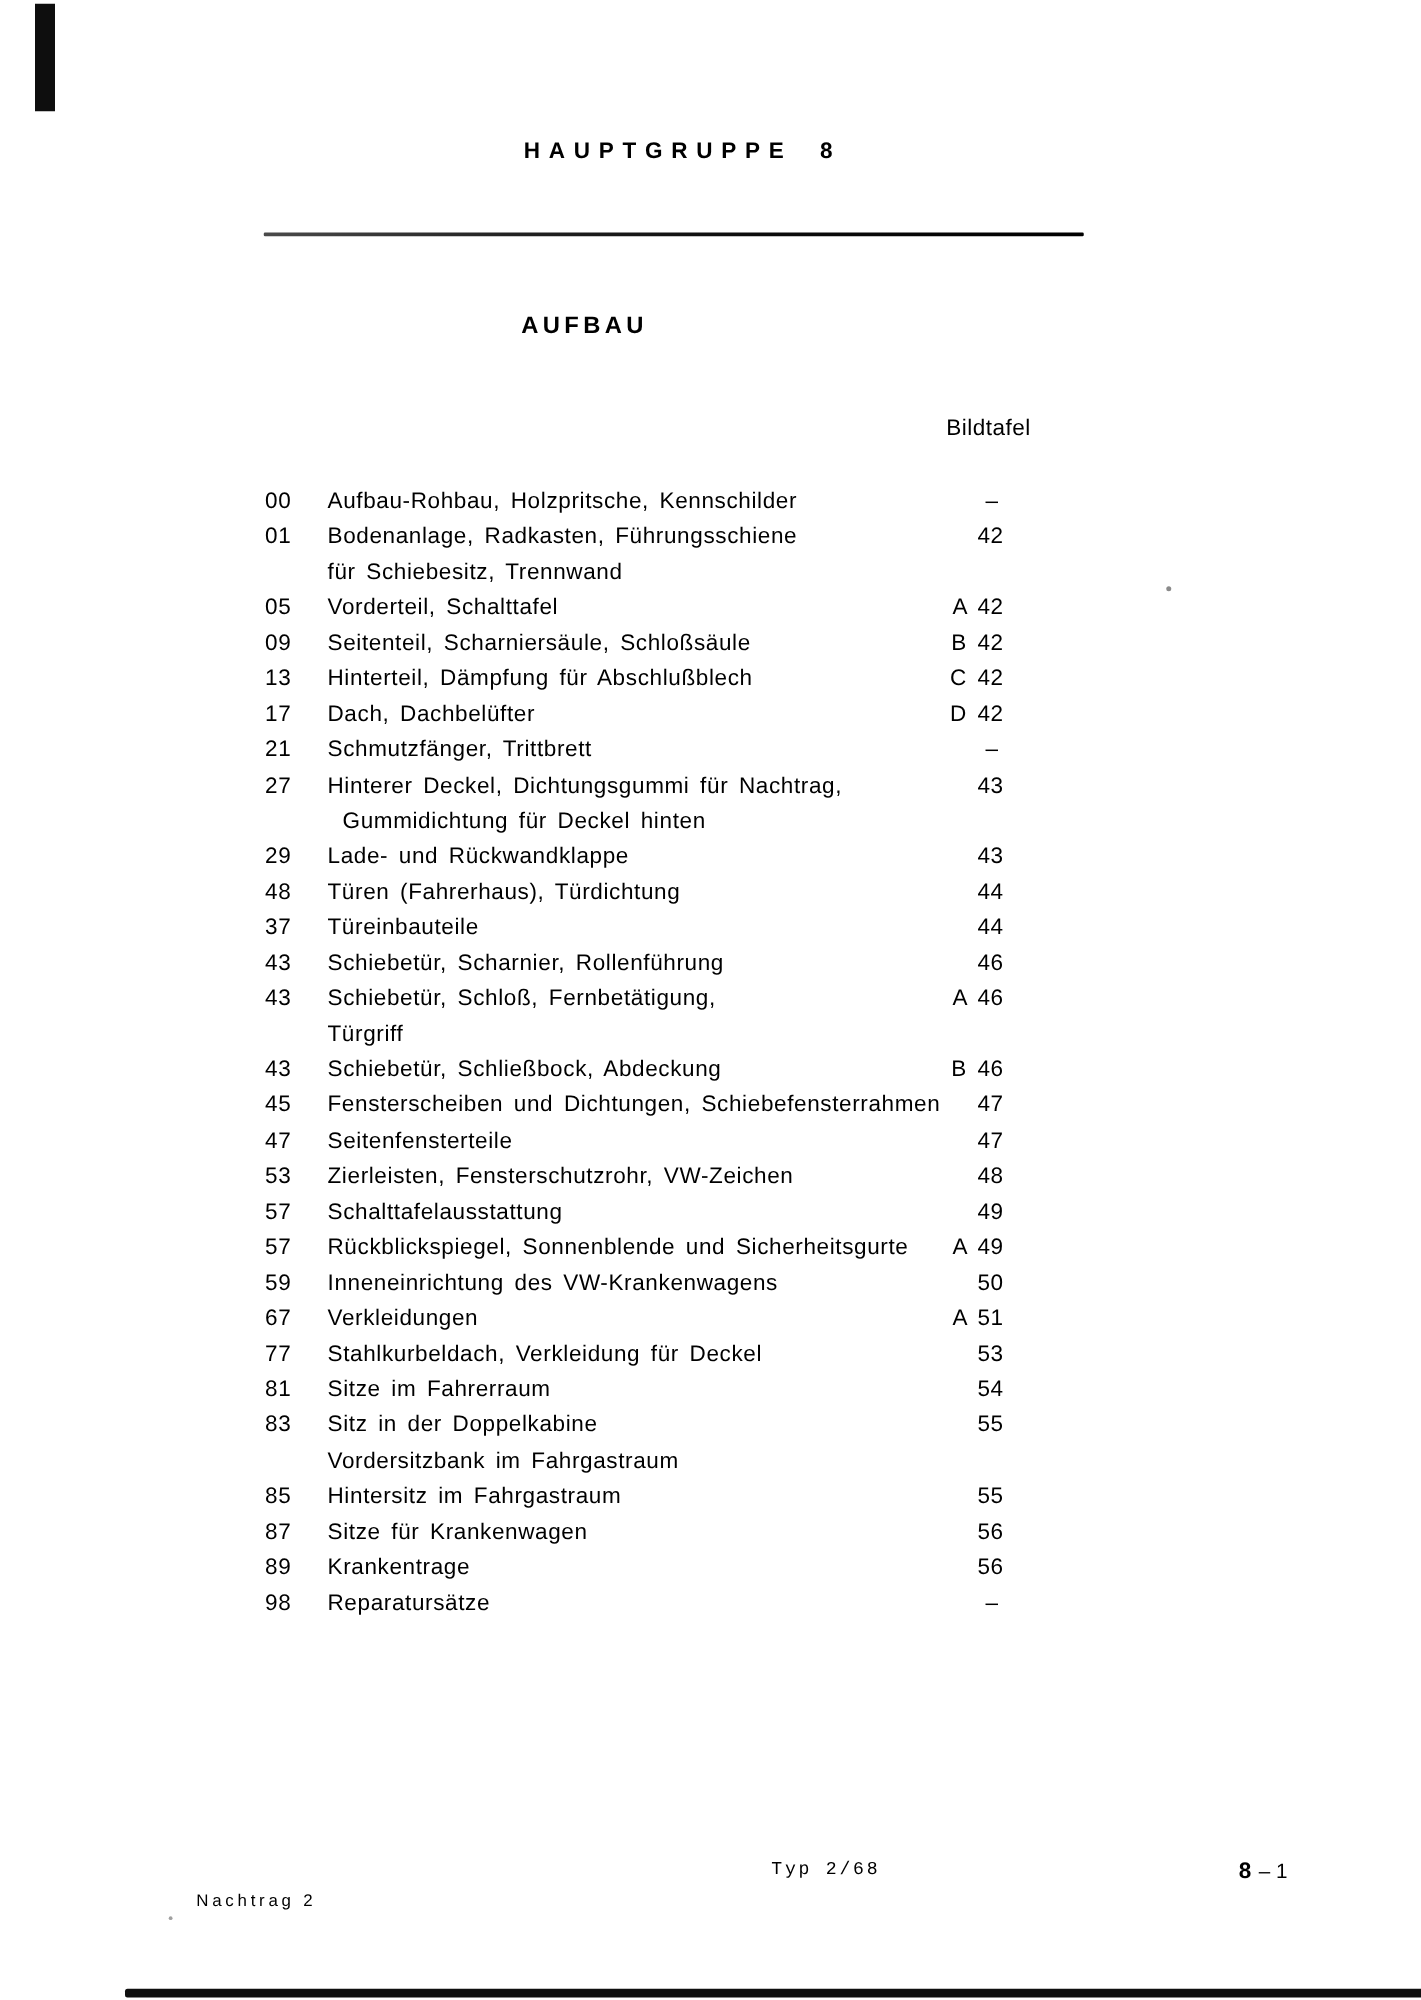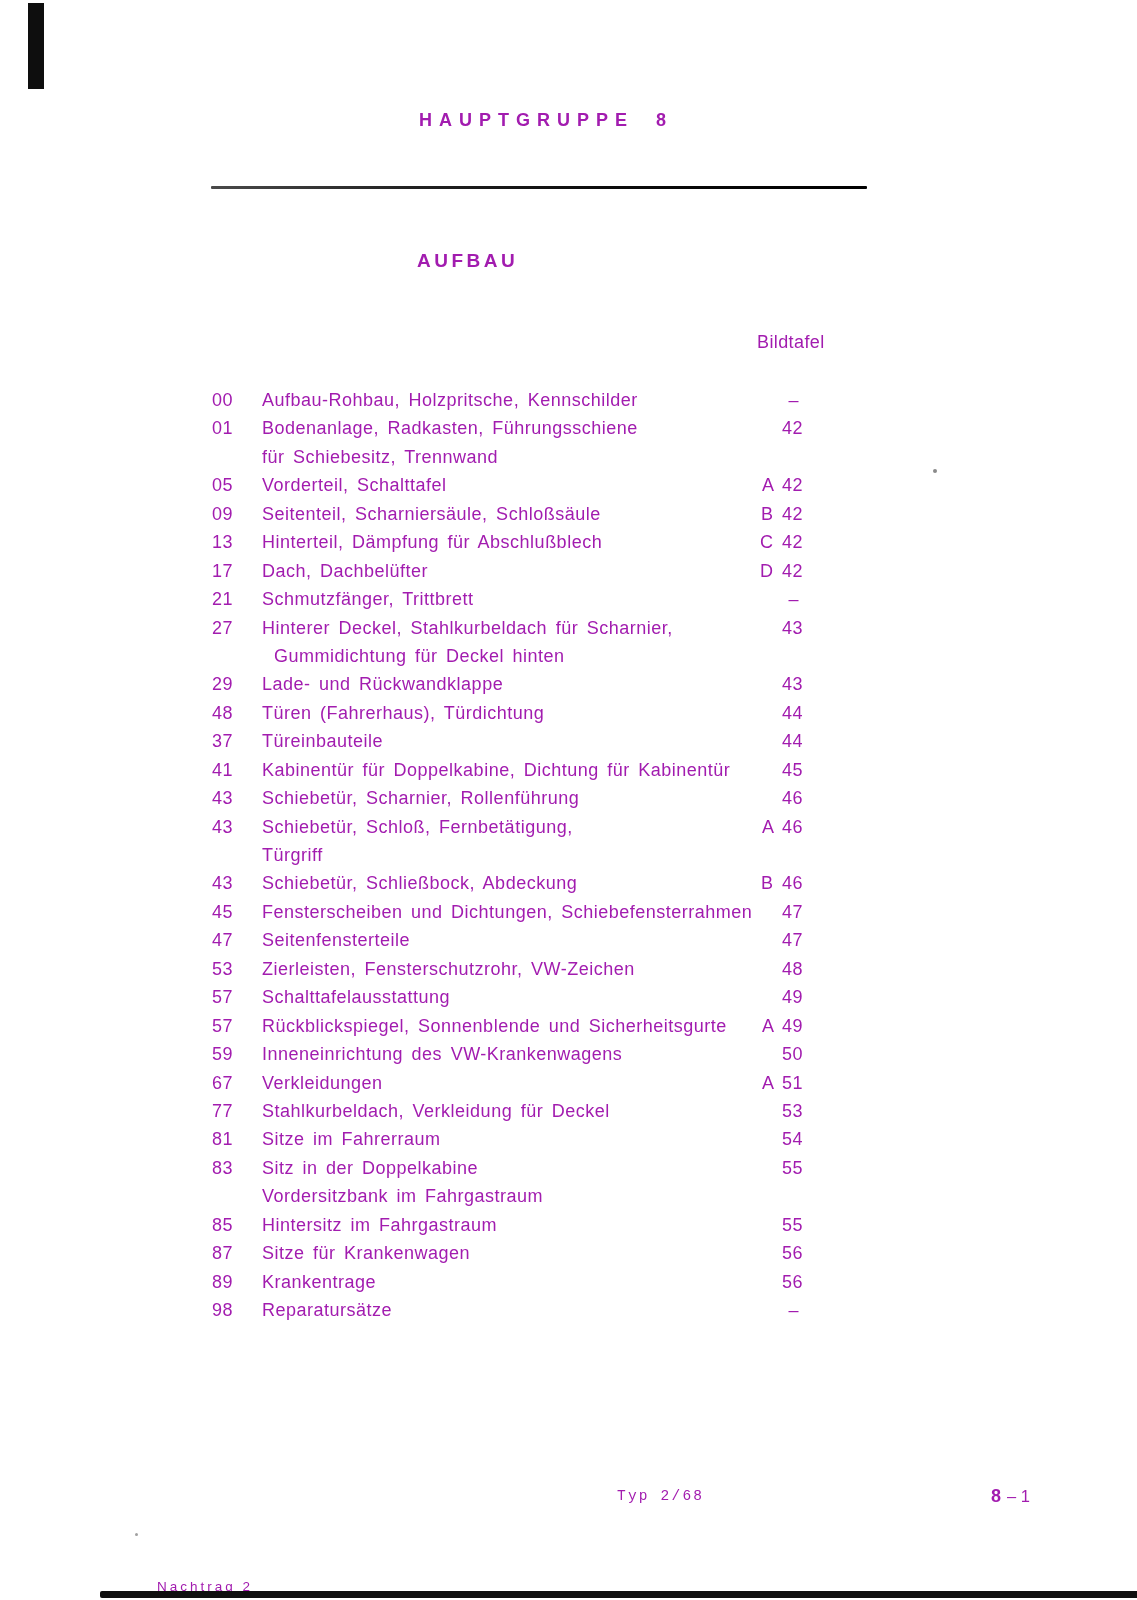--- a/index.html
+++ b/index.html
@@ -57,39 +57,39 @@
     position:absolute;left:617px;top:1488px;
     font-size:14.5px;letter-spacing:2.2px;white-space:nowrap;font-family:Liberation Mono, monospace;
   }
   .footer-page{
     position:absolute;left:991px;top:1486px;
     font-size:16.5px;white-space:nowrap;
   }
   .footer-page .grp{font-weight:bold;font-size:18px;}
   .footer-page .rest{margin-left:6px;}
   .footer-supplement{
-    position:absolute;left:157px;top:1579px;
+    position:absolute;left:157px;top:1513px;
     font-size:13.5px;letter-spacing:3px;white-space:nowrap;
   }
   
   .artifact-top-left{
     position:absolute;left:28px;top:3px;width:16px;height:86px;
     background:#0e0e0e;
   }
   .artifact-bottom{
     position:absolute;left:100px;top:1591px;width:1037px;height:7px;
     background:#0f0f0f;border-radius:2px 0 0 2px;
   }
   .speck1{position:absolute;left:933px;top:469px;width:4px;height:4px;background:#8a8a8a;border-radius:50%;}
   .speck2{position:absolute;left:135px;top:1533px;width:3px;height:3px;background:#a0a0a0;border-radius:50%;}
 </style>
 </head>
 <body>
 
-<div class="page" style="color: #a21caf; background: rgb(255, 255, 255);">
+<div class="page" style="color: #000000; background: rgb(255, 255, 255);">
 
   <div class="group-title">
     <span>HAUPTGRUPPE</span><span class="num">8</span>
   </div>
 
   <div class="title-rule"></div>
 
   <div class="section-title">AUFBAU</div>
 
   <div class="col-header">Bildtafel</div>
@@ -129,21 +129,21 @@
       <span class="code">17</span><span class="desc">Dach, Dachbelüfter</span>
       <span class="plate">D 42</span>
     </div>
 
     <div class="row">
       <span class="code">21</span><span class="desc">Schmutzfänger, Trittbrett</span>
       <span class="plate dash">–</span>
     </div>
 
     <div class="row">
-      <span class="code">27</span><span class="desc">Hinterer Deckel, Stahlkurbeldach für Scharnier,</span>
+      <span class="code">27</span><span class="desc">Hinterer Deckel, Dichtungsgummi für Nachtrag,</span>
       <span class="plate">43</span>
     </div>
 
     <div class="row">
       <span class="code"></span><span class="desc indent">Gummidichtung für Deckel hinten</span>
       <span class="plate"></span>
     </div>
 
     <div class="row">
       <span class="code">29</span><span class="desc">Lade- und Rückwandklappe</span>
@@ -153,24 +153,20 @@
     <div class="row">
       <span class="code">48</span><span class="desc">Türen (Fahrerhaus), Türdichtung</span>
       <span class="plate">44</span>
     </div>
 
     <div class="row">
       <span class="code">37</span><span class="desc">Türeinbauteile</span>
       <span class="plate">44</span>
     </div>
 
-    <div class="row">
-      <span class="code">41</span><span class="desc">Kabinentür für Doppelkabine, Dichtung für Kabinentür</span>
-      <span class="plate">45</span>
-    </div>
 
     <div class="row">
       <span class="code">43</span><span class="desc">Schiebetür, Scharnier, Rollenführung</span>
       <span class="plate">46</span>
     </div>
 
     <div class="row">
       <span class="code">43</span><span class="desc">Schiebetür, Schloß, Fernbetätigung,</span>
       <span class="plate">A 46</span>
     </div>

